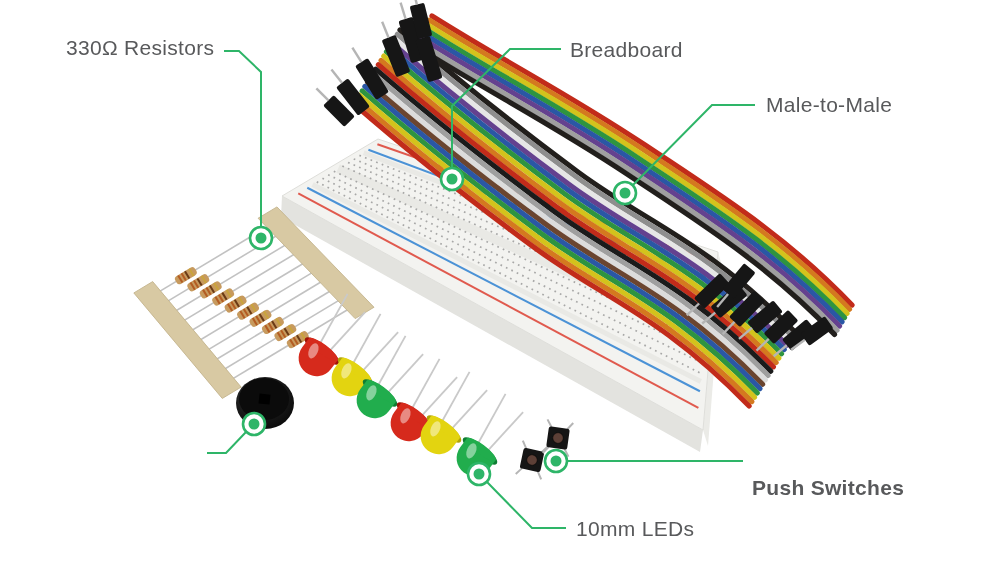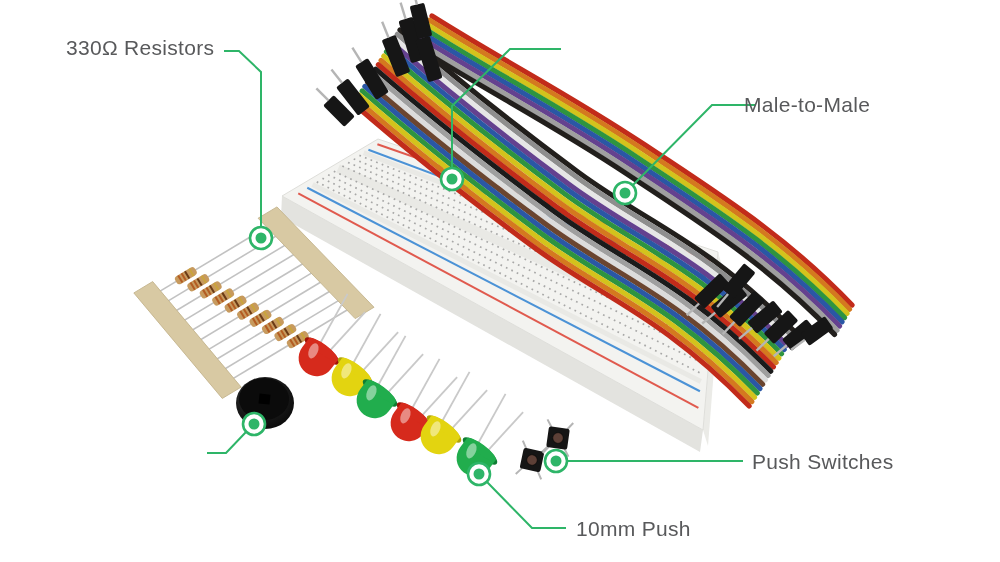--- a/index.html
+++ b/index.html
@@ -325,22 +325,23 @@
         <circle class="marker-dot" r="5.5"></circle>
       </g>
     <g transform="translate(479,474)">
       <circle class="marker-ring" r="11"></circle>
         <circle class="marker-dot" r="5.5"></circle>
       </g>
   </svg>
 
   <div class="label" style="left:66px;top:35px;">330Ω Resistors</div>
 
-
-  <div class="label" style="left:744px;top:92px;">
+  <div class="label" style="left:570px;top:37px;">Breadboard</div>
+
+  <div class="label" style="left:766px;top:92px;">
     <div>Male-to-Male</div>
   </div>
 
 
-  <div class="label" style="left:752px;top:449px;">Push Switches</div>
-
-  <div class="label" style="left:576px;top:516px;">10mm Push</div>
+  <div class="label" style="left:752px;top:475px;font-weight:bold;">Push Switches</div>
+
+  <div class="label" style="left:576px;top:516px;">10mm LEDs</div>
 </div>
 
 </body></html>

